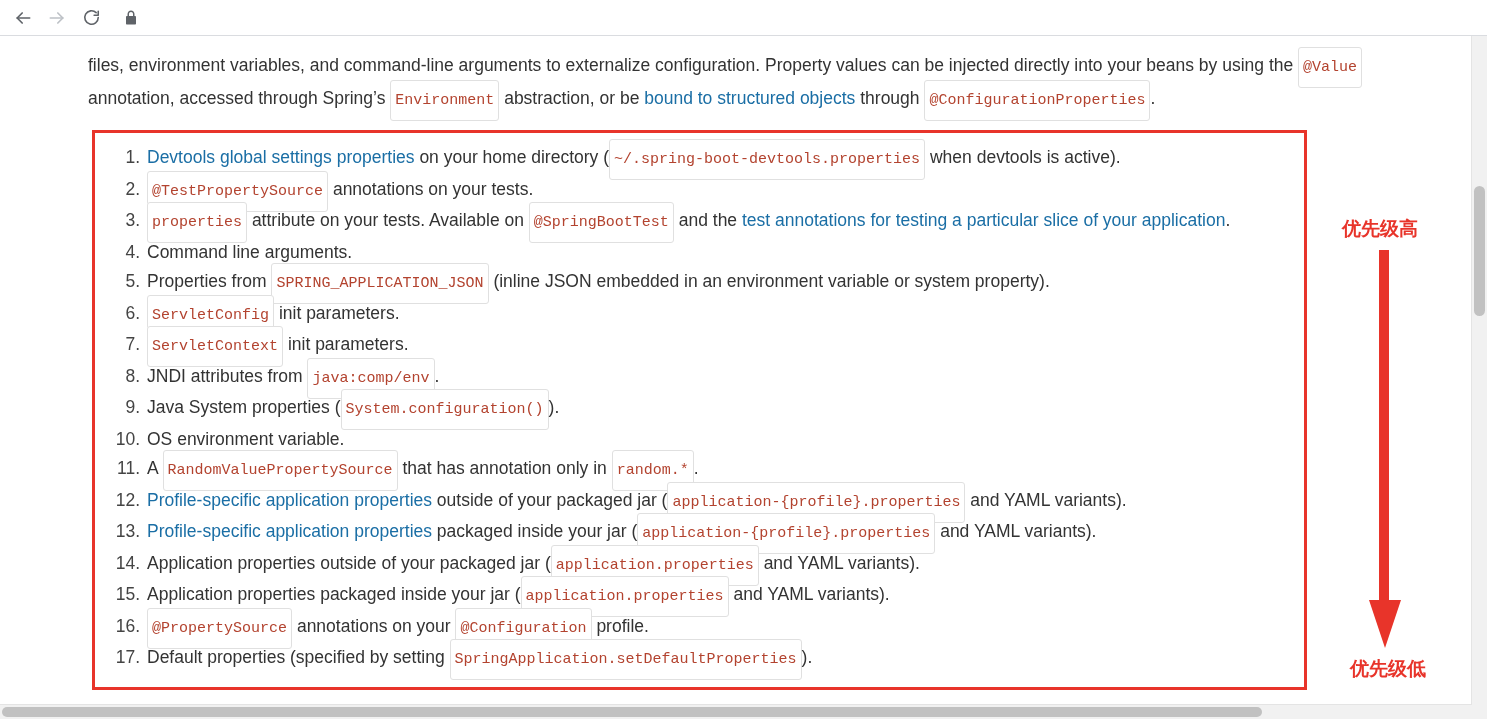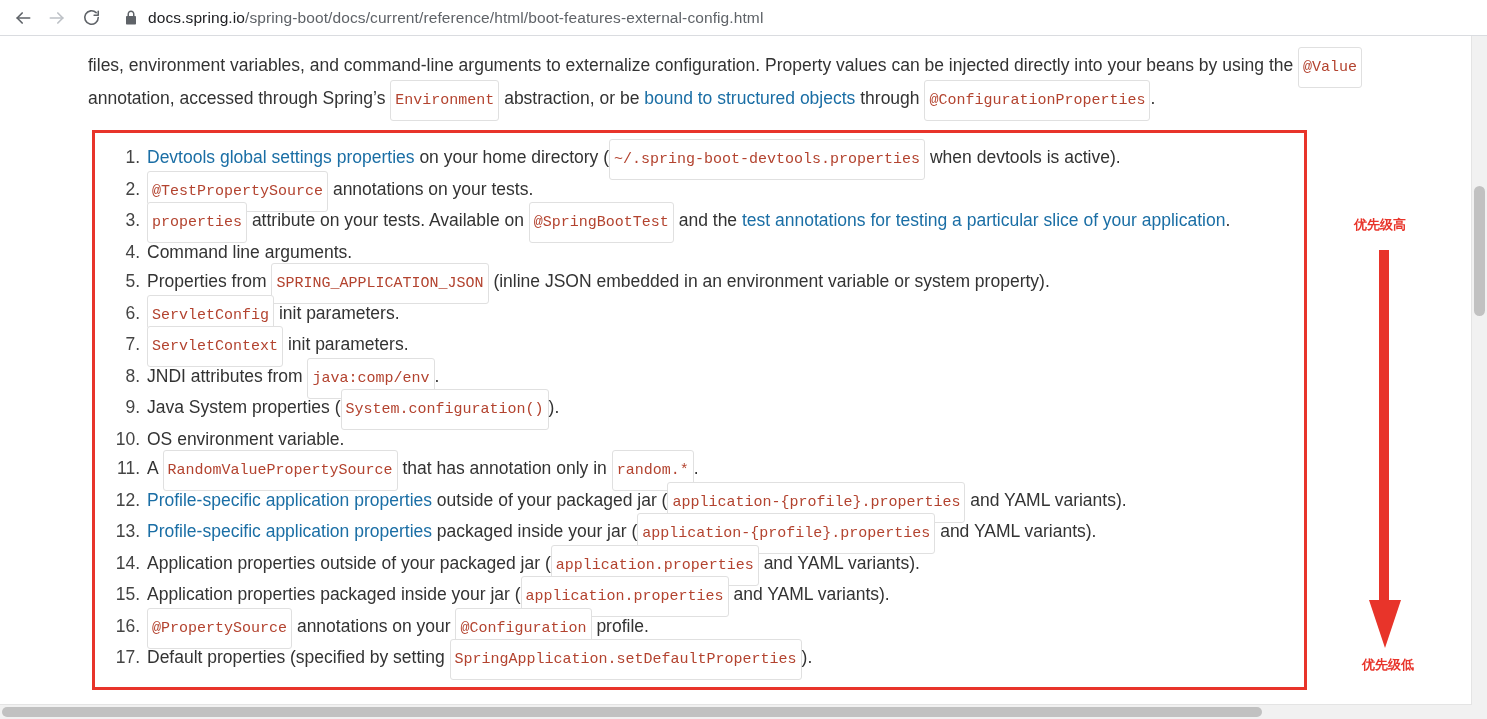--- a/index.html
+++ b/index.html
@@ -114,21 +114,21 @@
   
   .annot {
     position: absolute;
     left: 1320px;
     top: 168px;
     width: 160px;
     height: 490px;
   }
   .annot-top, .annot-bottom {
     color: #e8342a;
-    font-size: 13px;
+    font-size: 19px;
     font-weight: bold;
     text-align: center;
     width: 120px;
     font-family: "DejaVu Sans", sans-serif;
   }
   .annot-top { margin-top: 12px; }
   .annot-arrow {
     position: absolute;
     left: 48px;
     top: 46px;
@@ -200,21 +200,20 @@
       <path d="M20.5 12a8.5 8.5 0 1 1-2.6-6.1"></path>
       <polyline points="20.5 4 20.5 9.2 15.3 9.2"></polyline>
     </svg>
   </div>
   <div class="omnibox">
     <span class="lock-icon">
       <svg width="14" height="16" viewBox="0 0 14 16" fill="#5f6368">
         <path d="M7 0.6c-2 0-3.5 1.6-3.5 3.5V6H3c-.6 0-1 .5-1 1v6.4c0 .6.4 1 1 1h8c.6 0 1-.4 1-1V7c0-.5-.4-1-1-1h-.5V4.1C10.5 2.2 9 .6 7 .6zm0 1.5c1.2 0 2 .9 2 2V6H5V4.1c0-1.1.8-2 2-2z"></path>
       </svg>
     </span>
-    <span class="url"><span>docs.spring.io</span><span class="dim">/spring-boot/docs/current/reference/html/boot-features-external-config.html</span></span>
   </div>
 </div>
 
 <div class="page">
   <div class="content">
 
     <p class="para"><span>files, environment variables, and command-line arguments to externalize configuration. Property values can be injected directly into your beans by using the </span><code class="inline">@Value</code> <span>annotation, accessed through Spring’s </span><code class="inline">Environment</code><span> abstraction, or be </span><a class="link" href="#">bound to structured objects</a><span> through </span><code class="inline">@ConfigurationProperties</code><span>.</span></p>
 
 
     <div class="listbox">

